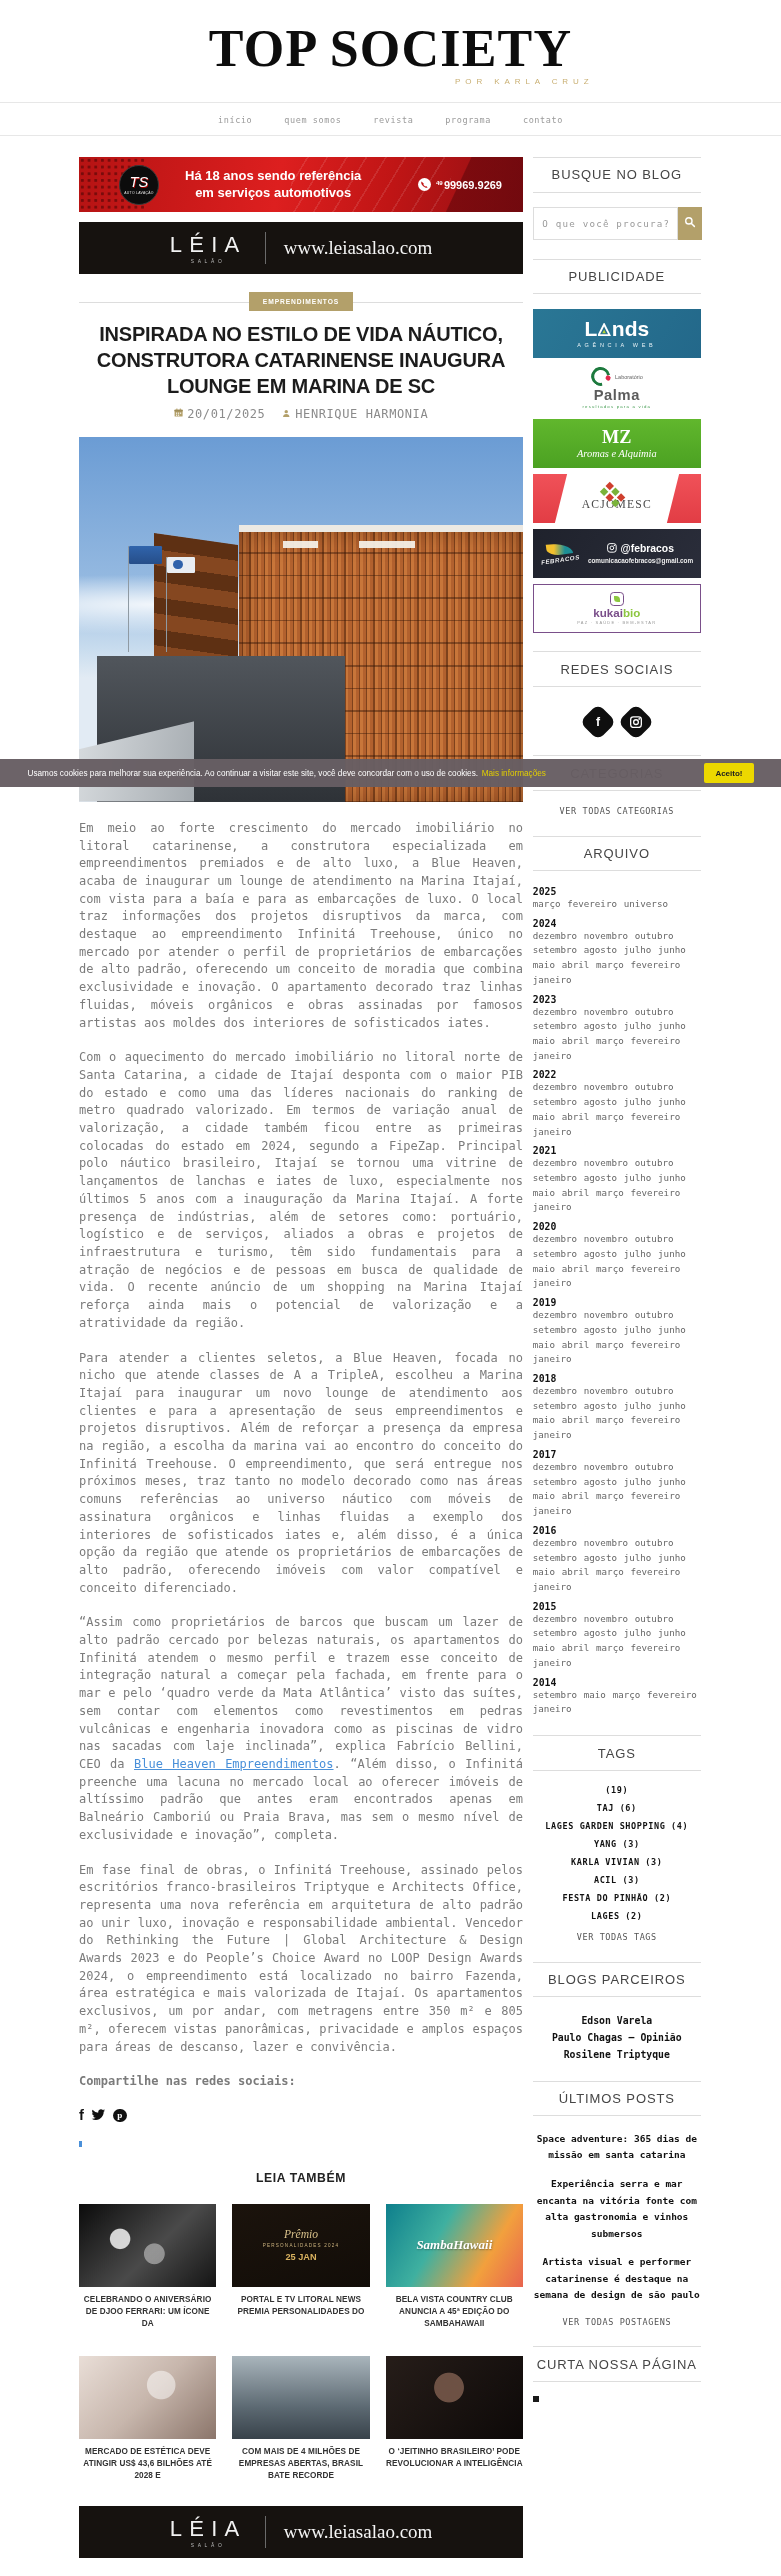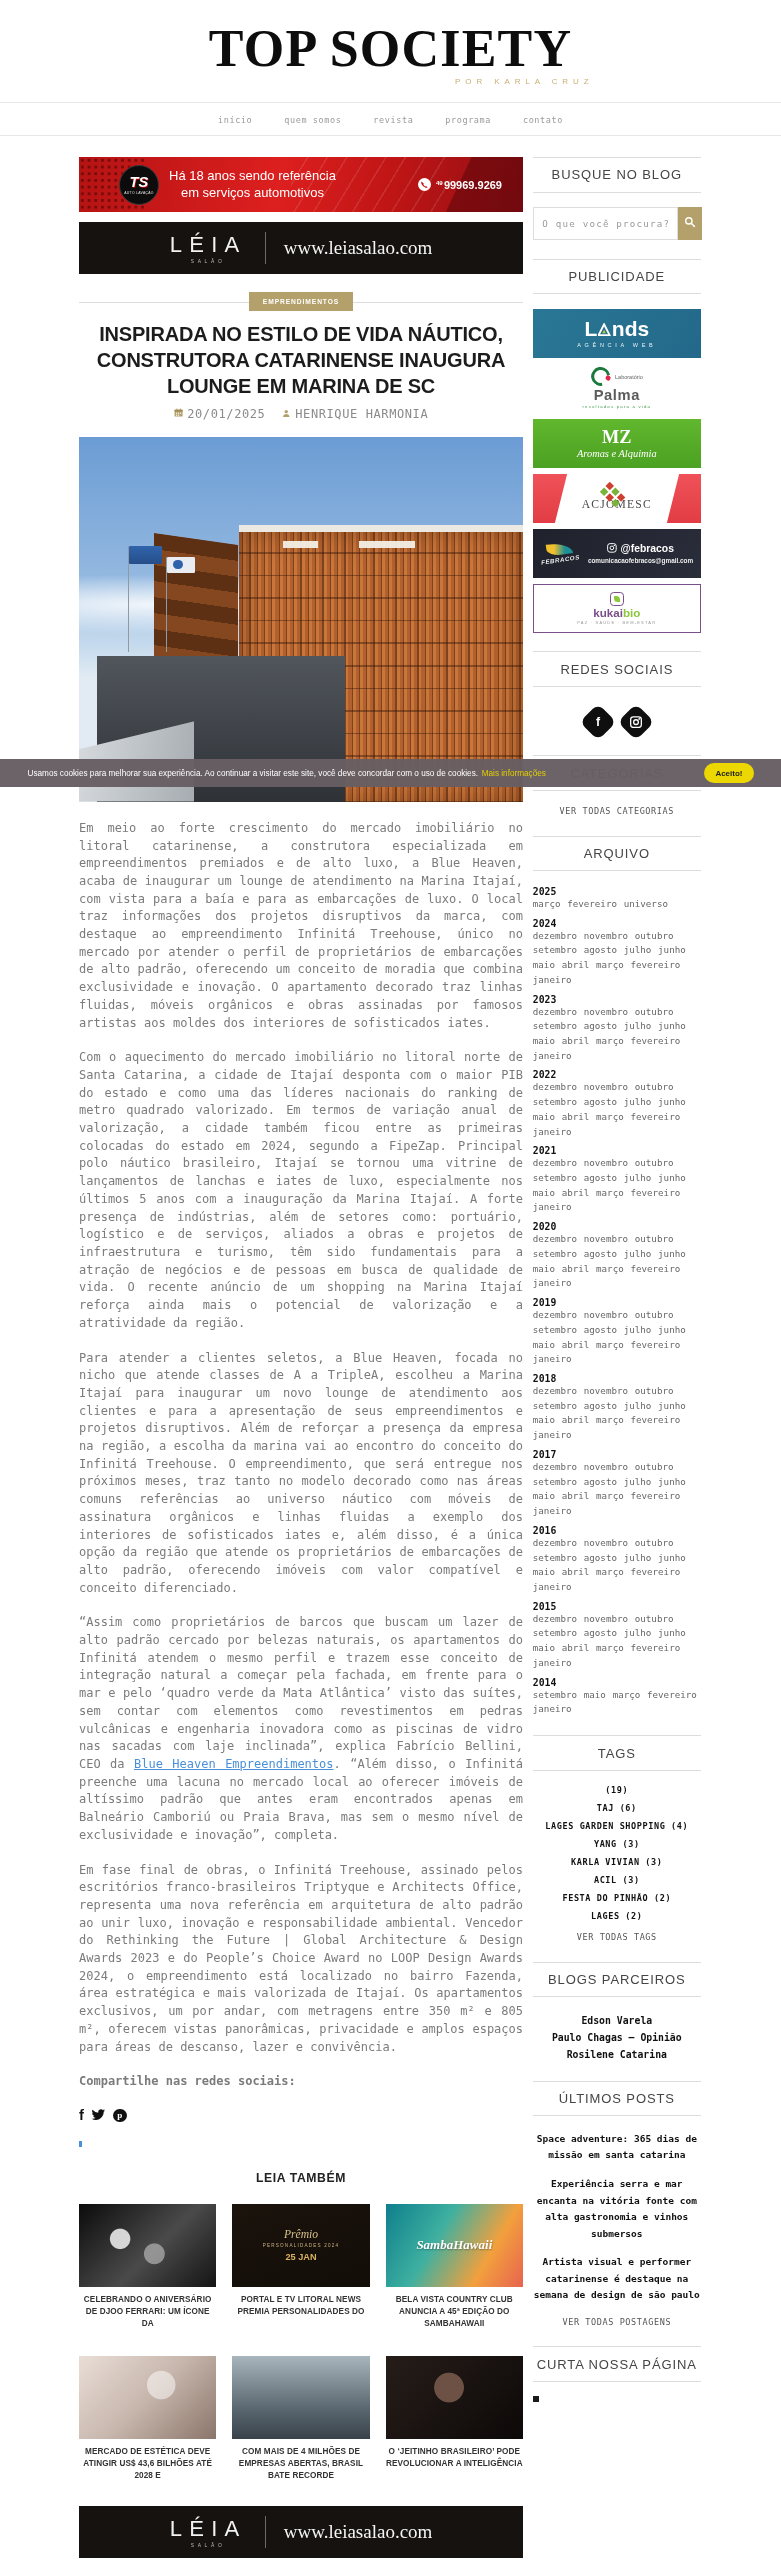--- a/index.html
+++ b/index.html
@@ -19,23 +19,23 @@
   .layout{display:flex;gap:9.8px;margin-top:21px;align-items:flex-start;}
   .main{width:444px;flex:none;}
   .aside{width:168px;flex:none;}
 
   
   .ts-banner{height:55px;background:linear-gradient(100deg,#b51313,#dd1f1f 45%,#c01515 70%,#8f0f14);position:relative;overflow:hidden;display:flex;align-items:center;cursor:pointer;}
   .ts-dots{position:absolute;left:0;top:0;bottom:0;width:67px;background-image:radial-gradient(circle,rgba(40,0,0,.45) 1.3px,transparent 1.7px);background-size:6.7px 6.7px;}
   .ts-stripes{position:absolute;right:73px;top:-12.2px;bottom:-12.2px;width:159px;background:repeating-linear-gradient(115deg,transparent 0 16px,rgba(255,255,255,.10) 16px 17.7px);transform:skewX(-8deg);}
   .ts-corner{position:absolute;right:0;top:0;bottom:0;width:104px;background:linear-gradient(115deg,transparent 40%,rgba(90,5,10,.55) 41%);}
   .ts-logo{width:38px;height:38px;border-radius:50%;background:#0c0c0c;border:1.2px solid #3a3a3a;margin-left:40px;flex:none;display:flex;flex-direction:column;align-items:center;justify-content:center;z-index:2;}
-  .ts-logo-main{color:#fff;font-family:"Liberation Sans",sans-serif;font-weight:700;font-style:italic;font-size:14.7px;line-height:1;text-shadow:0.6px 0.6px 0 #a00;}
+  .ts-logo-main{color:#fff;font-family:"Liberation Sans",sans-serif;font-weight:400;font-style:italic;font-size:14.7px;line-height:1;text-shadow:0.6px 0.6px 0 #a00;}
   .ts-logo-sub{color:#e8e8e8;font-family:"Liberation Sans",sans-serif;font-size:3.4px;letter-spacing:0.3px;margin-top:1.2px;}
-  .ts-text{margin-left:10px;z-index:2;font-family:"Liberation Sans",sans-serif;color:#fff;font-weight:400;font-size:13px;line-height:1.25;text-align:center;}
+  .ts-text{margin-left:26px;z-index:2;font-family:"Liberation Sans",sans-serif;color:#fff;font-weight:700;font-size:13px;line-height:1.25;text-align:center;}
   .ts-phone{margin-left:auto;margin-right:21px;z-index:2;display:flex;align-items:center;gap:4.9px;color:#fff;font-family:"Liberation Sans",sans-serif;}
   .ts-phone-circle{width:13.4px;height:13.4px;border-radius:50%;background:#fff;display:flex;align-items:center;justify-content:center;}
   .ts-phone-num{font-weight:700;font-size:11px;}
   .ts-phone-pre{font-size:6.1px;vertical-align:super;font-weight:700;margin-right:1.2px;}
 
   
   .leia-banner{height:52px;margin-top:9.8px;background:#16120f;display:flex;align-items:center;justify-content:center;gap:18.3px;cursor:pointer;}
   .leia-brand-box{text-align:center;}
   .leia-brand{color:#f2f2f2;font-family:"Liberation Sans",sans-serif;font-size:22px;letter-spacing:7.3px;font-weight:400;}
   .leia-brand-sub{color:#bdbdbd;font-family:"Liberation Sans",sans-serif;font-size:4.9px;letter-spacing:3.7px;margin-top:1.8px;}
@@ -68,21 +68,21 @@
   .flag{position:absolute;border-radius:1.2px;}
   .f1{left:calc(11% + 1.2px);top:30%;width:33px;height:18.3px;background:linear-gradient(180deg,#3064ac,#264e89);}
   .f2{left:calc(19.5% + 1.2px);top:33%;width:28px;height:16px;background:#e9edf2;}
   .f2::after{content:"";position:absolute;left:6.7px;top:3.1px;width:9.2px;height:9.2px;border-radius:50%;background:#2f62ab;}
 
   
   .cookie{position:absolute;left:0;top:759px;width:781px;height:28px;background:rgba(103,94,99,.97);z-index:60;display:flex;align-items:center;}
   .cookie-inner{width:726px;margin:0 auto;display:flex;align-items:center;font-family:"Liberation Sans",sans-serif;}
   .cookie-msg{color:#fff;font-size:8.2px;}
   .cookie-link{color:#e3cf00;font-size:8.2px;margin-left:3.7px;cursor:pointer;}
-  .cookie-btn{margin-left:auto;background:#ecd800;color:#1f1f1f;font-weight:700;font-size:8px;padding:5.5px 11px;border:none;border-radius:10px;cursor:pointer;font-family:"Liberation Sans",sans-serif;}
+  .cookie-btn{margin-left:auto;background:#ecd800;color:#1f1f1f;font-weight:700;font-size:8px;padding:5.5px 11px;border:none;border-radius:2px;cursor:pointer;font-family:"Liberation Sans",sans-serif;}
 
   
   .body-text{margin-top:18.3px;}
   .body-text p{font-size:12px;line-height:17.7px;color:#7b7b7b;text-align:justify;margin:0 0 17px;}
   .inline-link{color:#4a90d9;text-decoration:underline;cursor:pointer;}
   .share-label{font-size:9.5px;color:#2d2d2d;font-weight:700;margin:-12.2px 0 0;}
   .share-icons{display:flex;align-items:center;gap:7.3px;margin:9.8px 0 18.3px;}
   .share-icons .ic{cursor:pointer;display:flex;align-items:center;justify-content:center;}
   .fb-f{font-family:"Liberation Sans",sans-serif;font-weight:900;font-size:14.7px;color:#111;line-height:1;}
   .pin-circle{width:13.4px;height:13.4px;border-radius:50%;background:#111;color:#fff;font-family:"Liberation Serif",serif;font-weight:700;font-size:9.2px;display:flex;align-items:center;justify-content:center;}
@@ -493,21 +493,21 @@
         <div>ACIL (3)</div>
         <div>FESTA DO PINHÃO (2)</div>
         <div>LAGES (2)</div>
       </div>
       <button class="ver-link">VER TODAS TAGS</button>
 
       <div class="sb-heading">BLOGS PARCEIROS</div>
       <div class="blogs-list">
         <div>Edson Varela</div>
         <div>Paulo Chagas – Opinião</div>
-        <div>Rosilene Catarina</div>
+        <div>Rosilene Triptyque</div>
       </div>
 
       <div class="sb-heading">ÚLTIMOS POSTS</div>
       <div class="posts-list">
         <div>Space adventure: 365 dias de missão em santa catarina</div>
         <div>Experiência serra e mar encanta na vitória fonte com alta gastronomia e vinhos submersos</div>
         <div>Artista visual e performer catarinense é destaque na semana de design de são paulo</div>
       </div>
       <button class="ver-link">VER TODAS POSTAGENS</button>
 

